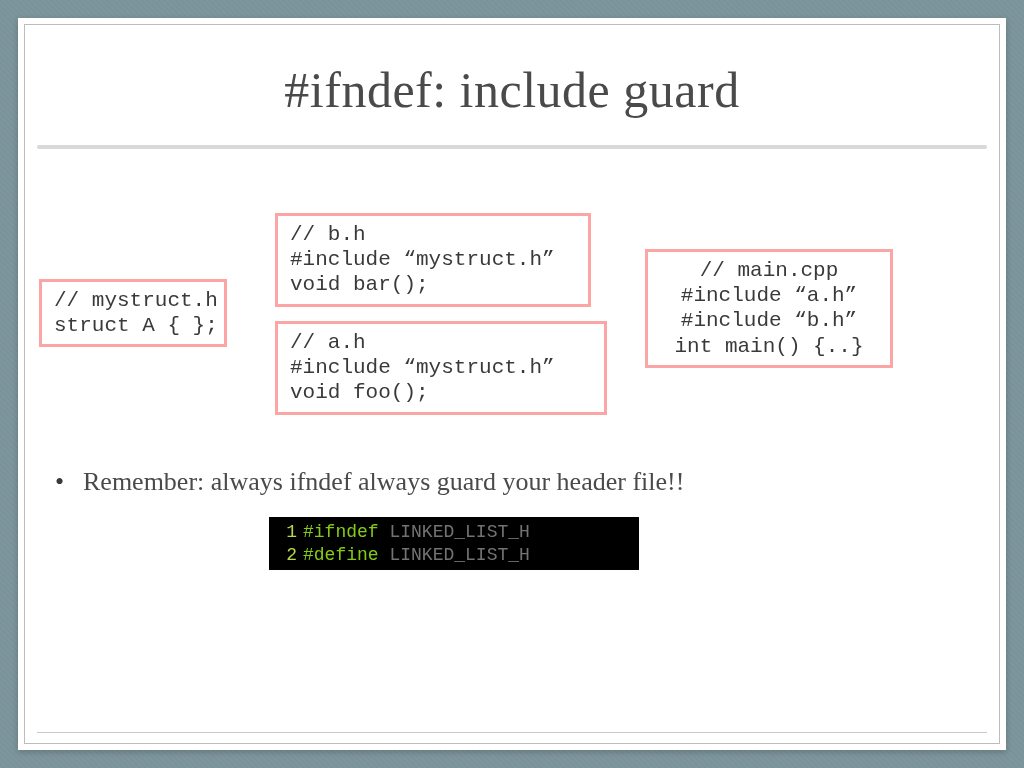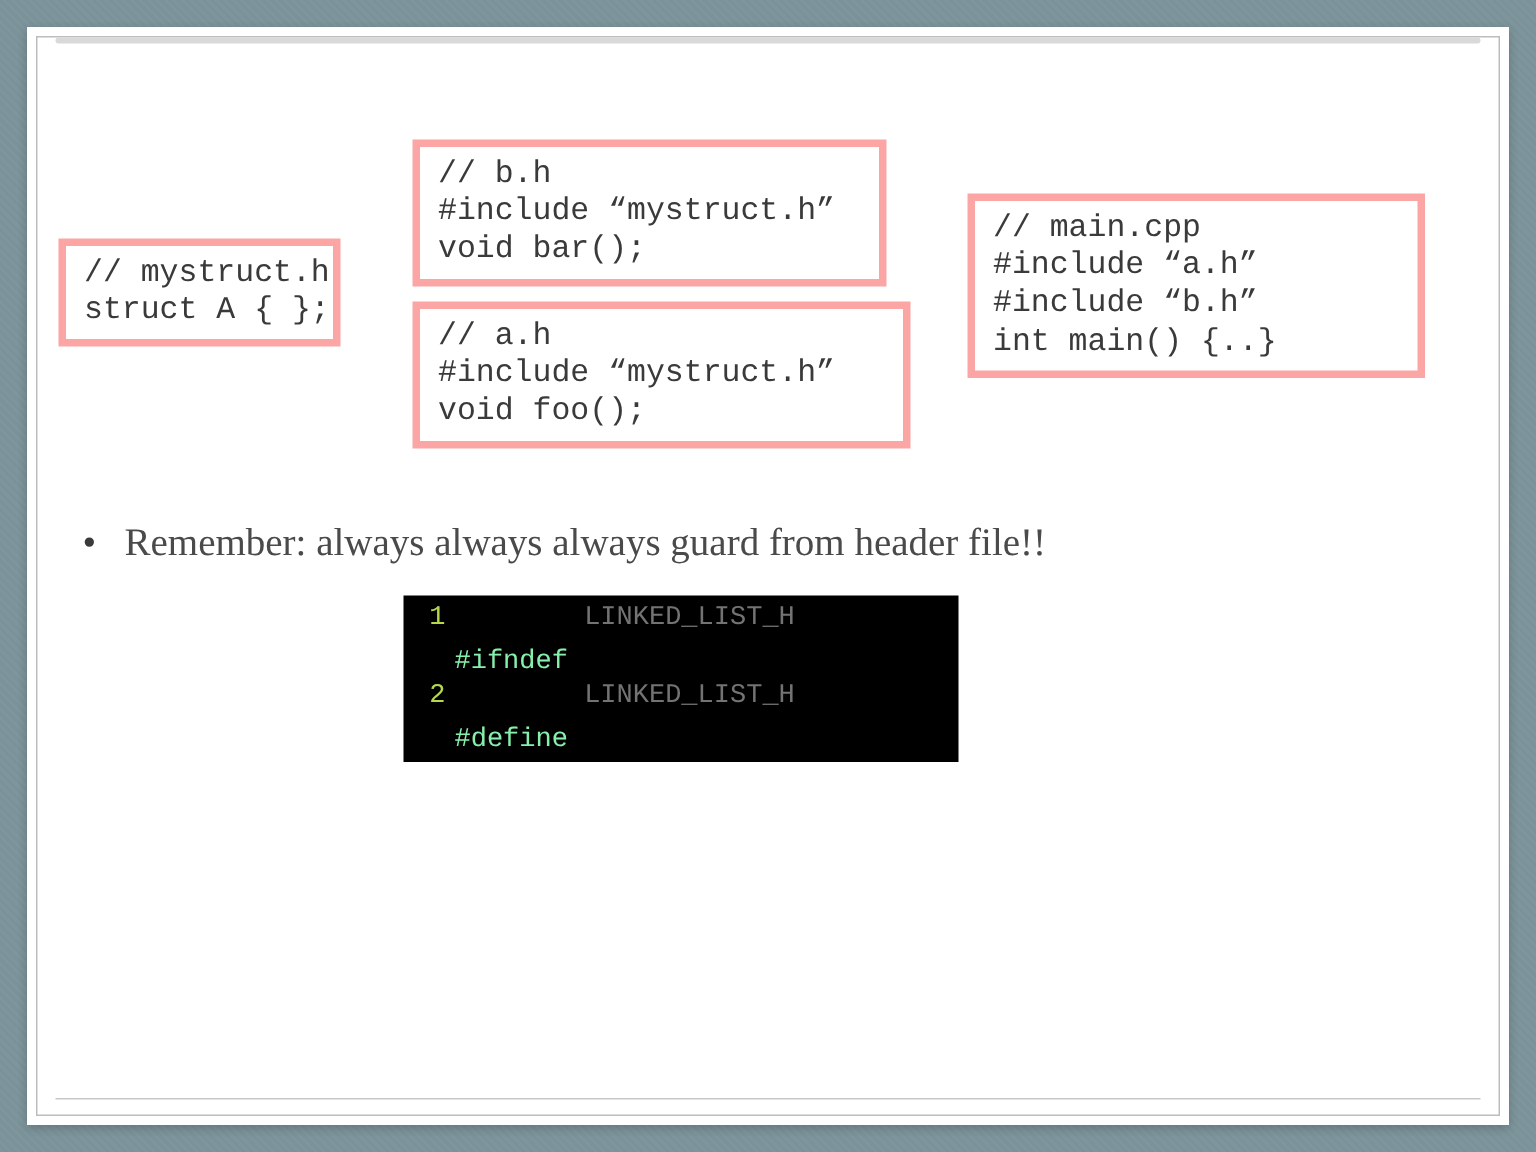--- a/index.html
+++ b/index.html
@@ -59,60 +59,63 @@
     font-size: 26px;
     color: #3a3a3a;
   }
   .code-row {
     position: relative;
     height: 220px;
     margin: 16px 0 34px 0;
   }
   .code-box {
     position: absolute;
-    border: 5px solid #fca5a5;
+    border: 3px solid #fca5a5;
     background: #fff;
     padding: 6px 12px;
     font-family: "Courier New", Courier, monospace;
     font-size: 21px;
     color: #3a3a3a;
     white-space: pre;
     line-height: 1.2;
   }
   .box-mystruct { left: -44px; top: 66px; width: 188px; }
   .box-bh { left: 192px; top: 0px; width: 316px; }
   .box-ah { left: 192px; top: 108px; width: 332px; }
-  .box-main { left: 562px; top: 36px; width: 305px; }
+  .box-main { left: 562px; top: 36px; width: 248px; text-align: center; }
   .terminal {
     margin: 16px 0 0 186px;
     background: #000;
     padding: 4px 10px 4px 10px;
     width: 370px;
     font-family: "Courier New", Courier, monospace;
     font-size: 18px;
     line-height: 1.25;
   }
   .term-line { display: flex; }
   .ln { color: #b6d94c; width: 18px; text-align: right; margin-right: 6px; }
-  .kw { color: #86efac; margin-top: 29px; }
+  .kw { color: #84cc16; }
   .id { color: #737373; }
   .footer-line {
     position: absolute;
     bottom: 10px;
     left: 12px;
     right: 12px;
     border-top: 1px solid #c8c8c8;
   }
 </style>
 </head>
 <body>
 
 <div class="outer-frame">
   <div class="inner-frame">
 
+    <div class="title-block">
+      <h1 class="title">#ifndef: include guard</h1>
+    </div>
 
     <div class="divider"></div>
 
     <div class="content">
 
       <div class="code-row">
         <div class="code-box box-mystruct">// mystruct.h
 struct A { };</div>
         <div class="code-box box-bh">// b.h
 #include “mystruct.h”
@@ -120,21 +123,21 @@
         <div class="code-box box-ah">// a.h
 #include “mystruct.h”
 void foo();</div>
         <div class="code-box box-main">// main.cpp
 #include “a.h”
 #include “b.h”
 int main() {..}</div>
       </div>
 
       <ul>
-        <li class="bullet">Remember: always always always guard from header file!!</li>
+        <li class="bullet">Remember: always ifndef always guard your header file!!</li>
       </ul>
 
       <div class="terminal">
         <div class="term-line">
           <span class="ln">1</span>
           <span class="kw">#ifndef</span>
           <span>&nbsp;</span>
           <span class="id">LINKED_LIST_H</span>
         </div>
         <div class="term-line">

